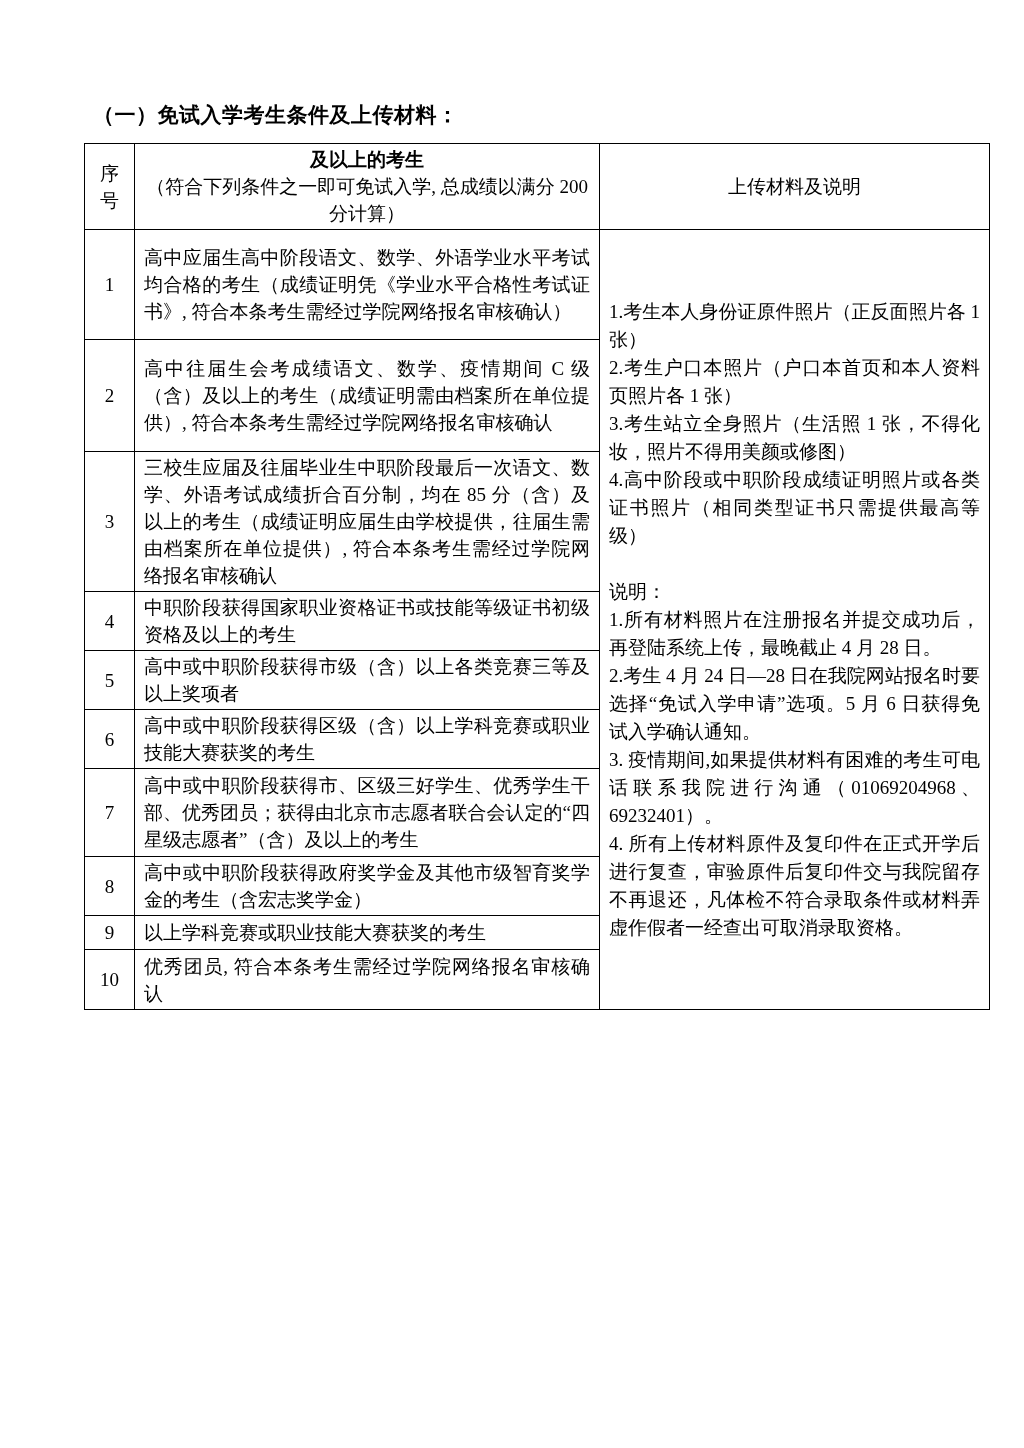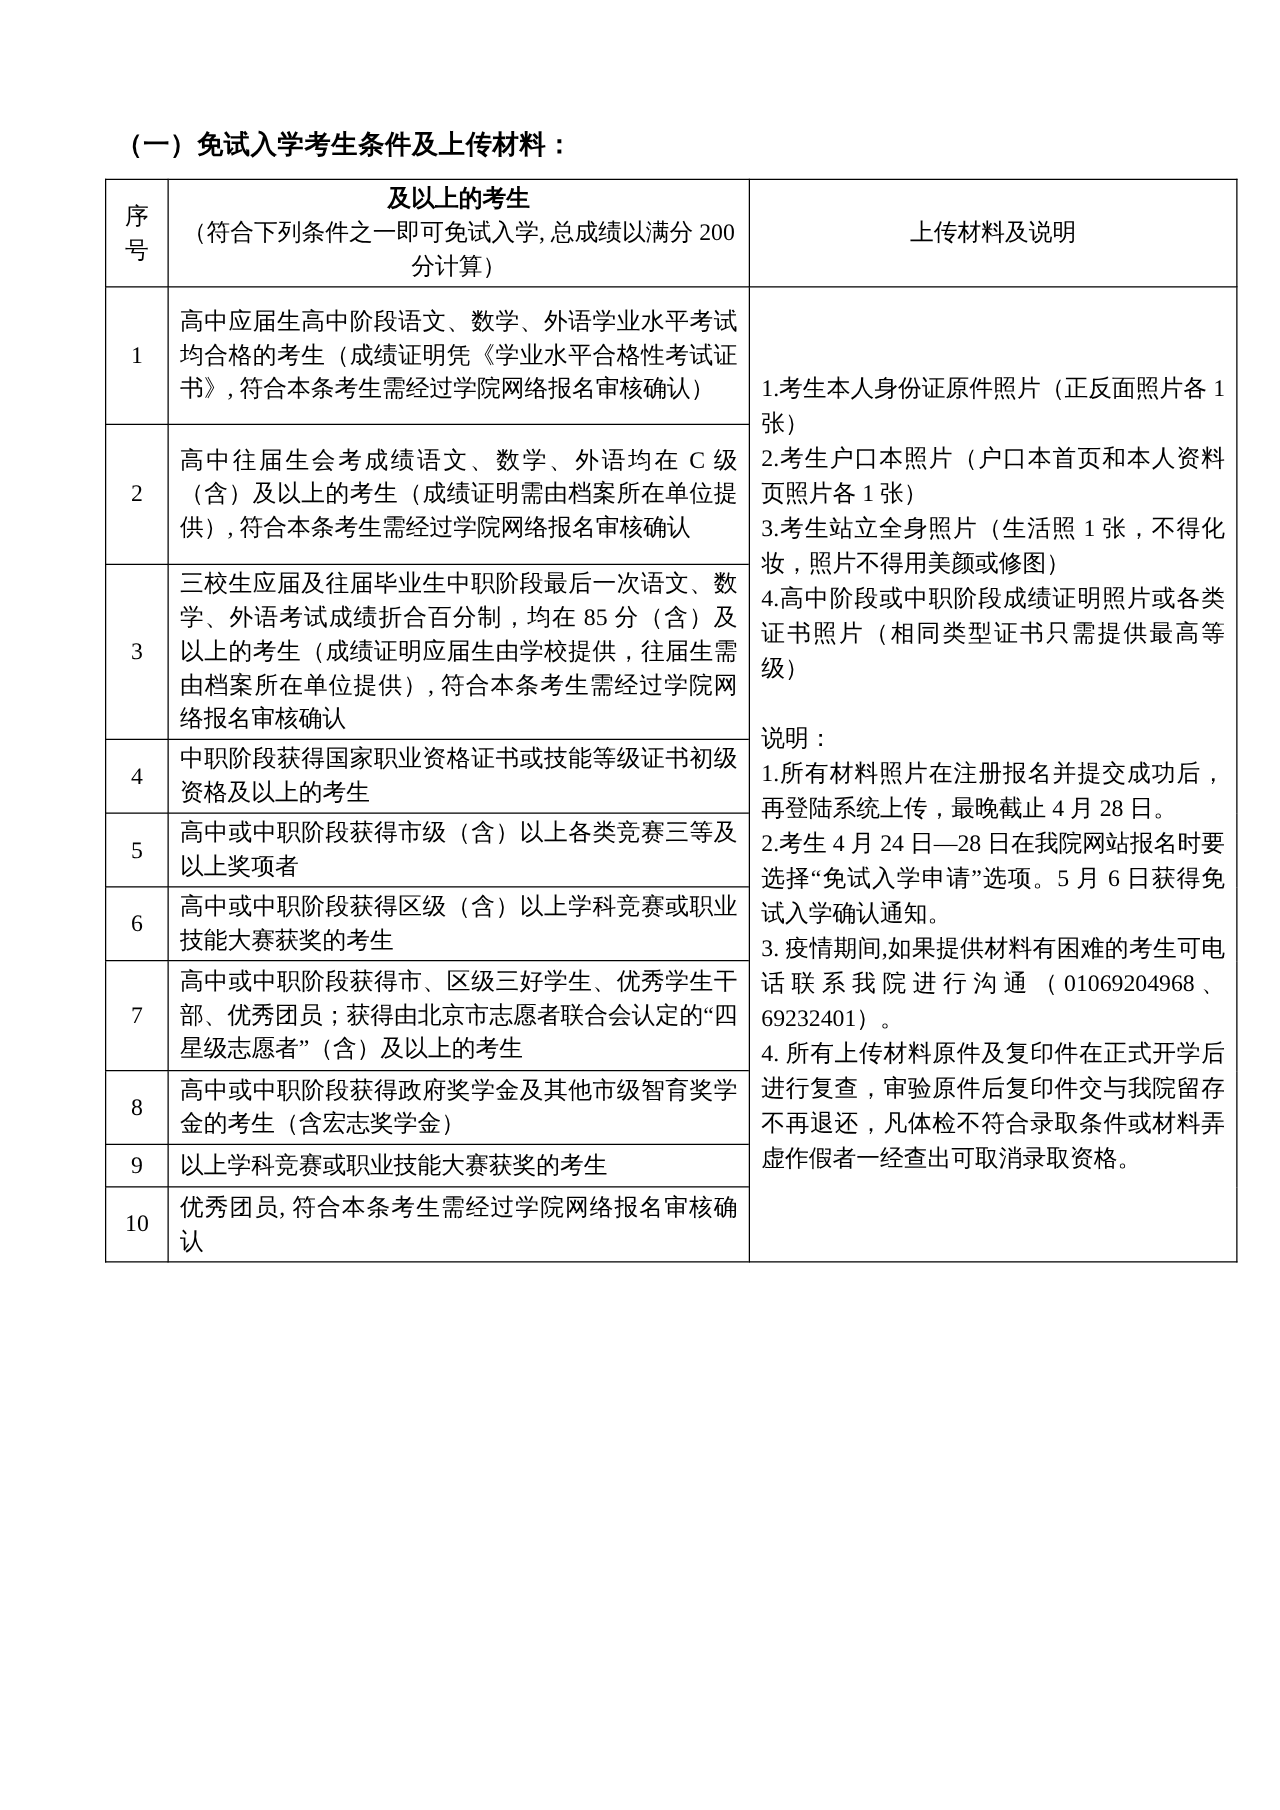--- a/index.html
+++ b/index.html
@@ -133,21 +133,21 @@
 4.高中阶段或中职阶段成绩证明照片或各类证书照片（相同类型证书只需提供最高等级）
 
 说明：
 1.所有材料照片在注册报名并提交成功后，再登陆系统上传，最晚截止 4 月 28 日。
 2.考生 4 月 24 日—28 日在我院网站报名时要选择“免试入学申请”选项。5 月 6 日获得免试入学确认通知。
 3. 疫情期间,如果提供材料有困难的考生可电话联系我院进行沟通（01069204968、69232401）。
 4. 所有上传材料原件及复印件在正式开学后进行复查，审验原件后复印件交与我院留存不再退还，凡体检不符合录取条件或材料弄虚作假者一经查出可取消录取资格。</td>
       </tr>
       <tr style="height:112px">
         <td class="row-no">2</td>
-        <td class="cond-cell">高中往届生会考成绩语文、数学、外语均在 C 级（含）及以上的考生（成绩证明需由档案所在单位提供）, 符合本条考生需经过学院网络报名审核确认</td>
+        <td class="cond-cell">高中往届生会考成绩语文、数学、疫情期间 C 级（含）及以上的考生（成绩证明需由档案所在单位提供）, 符合本条考生需经过学院网络报名审核确认</td>
       </tr>
       <tr style="height:130px">
         <td class="row-no">3</td>
         <td class="cond-cell">三校生应届及往届毕业生中职阶段最后一次语文、数学、外语考试成绩折合百分制，均在 85 分（含）及以上的考生（成绩证明应届生由学校提供，往届生需由档案所在单位提供）, 符合本条考生需经过学院网络报名审核确认</td>
       </tr>
       <tr style="height:58px">
         <td class="row-no">4</td>
         <td class="cond-cell">中职阶段获得国家职业资格证书或技能等级证书初级资格及以上的考生</td>
       </tr>
       <tr style="height:58px">

